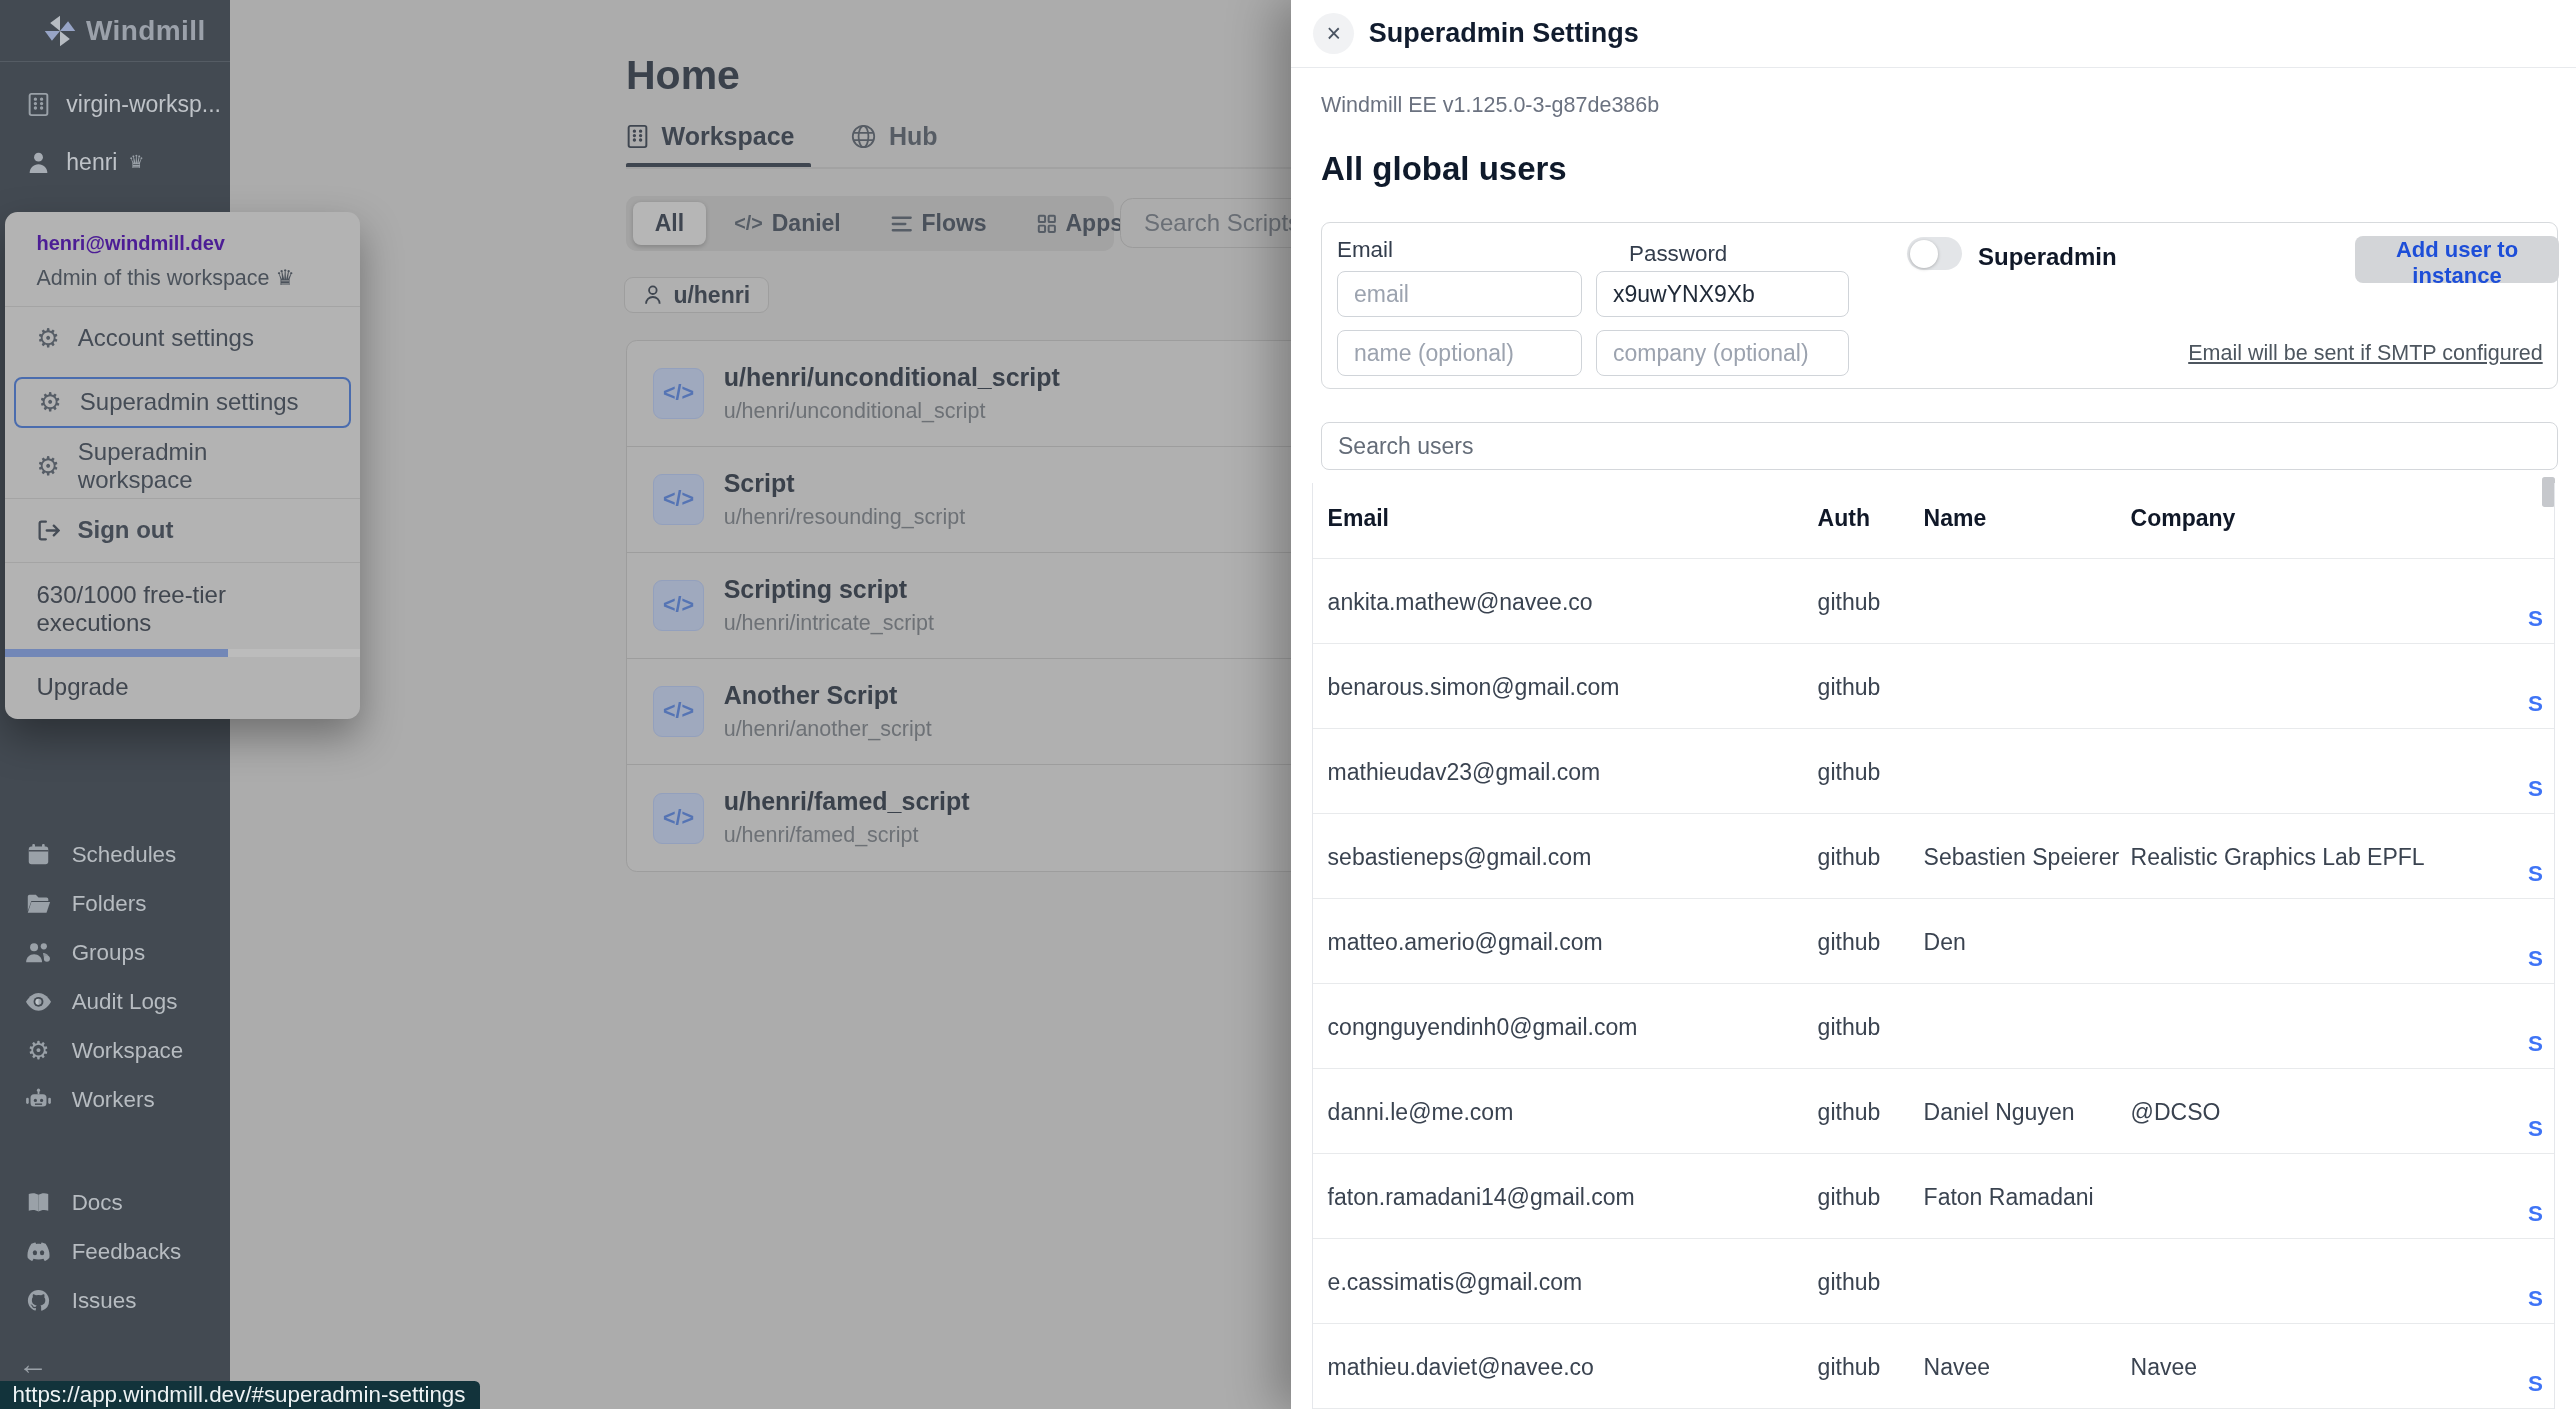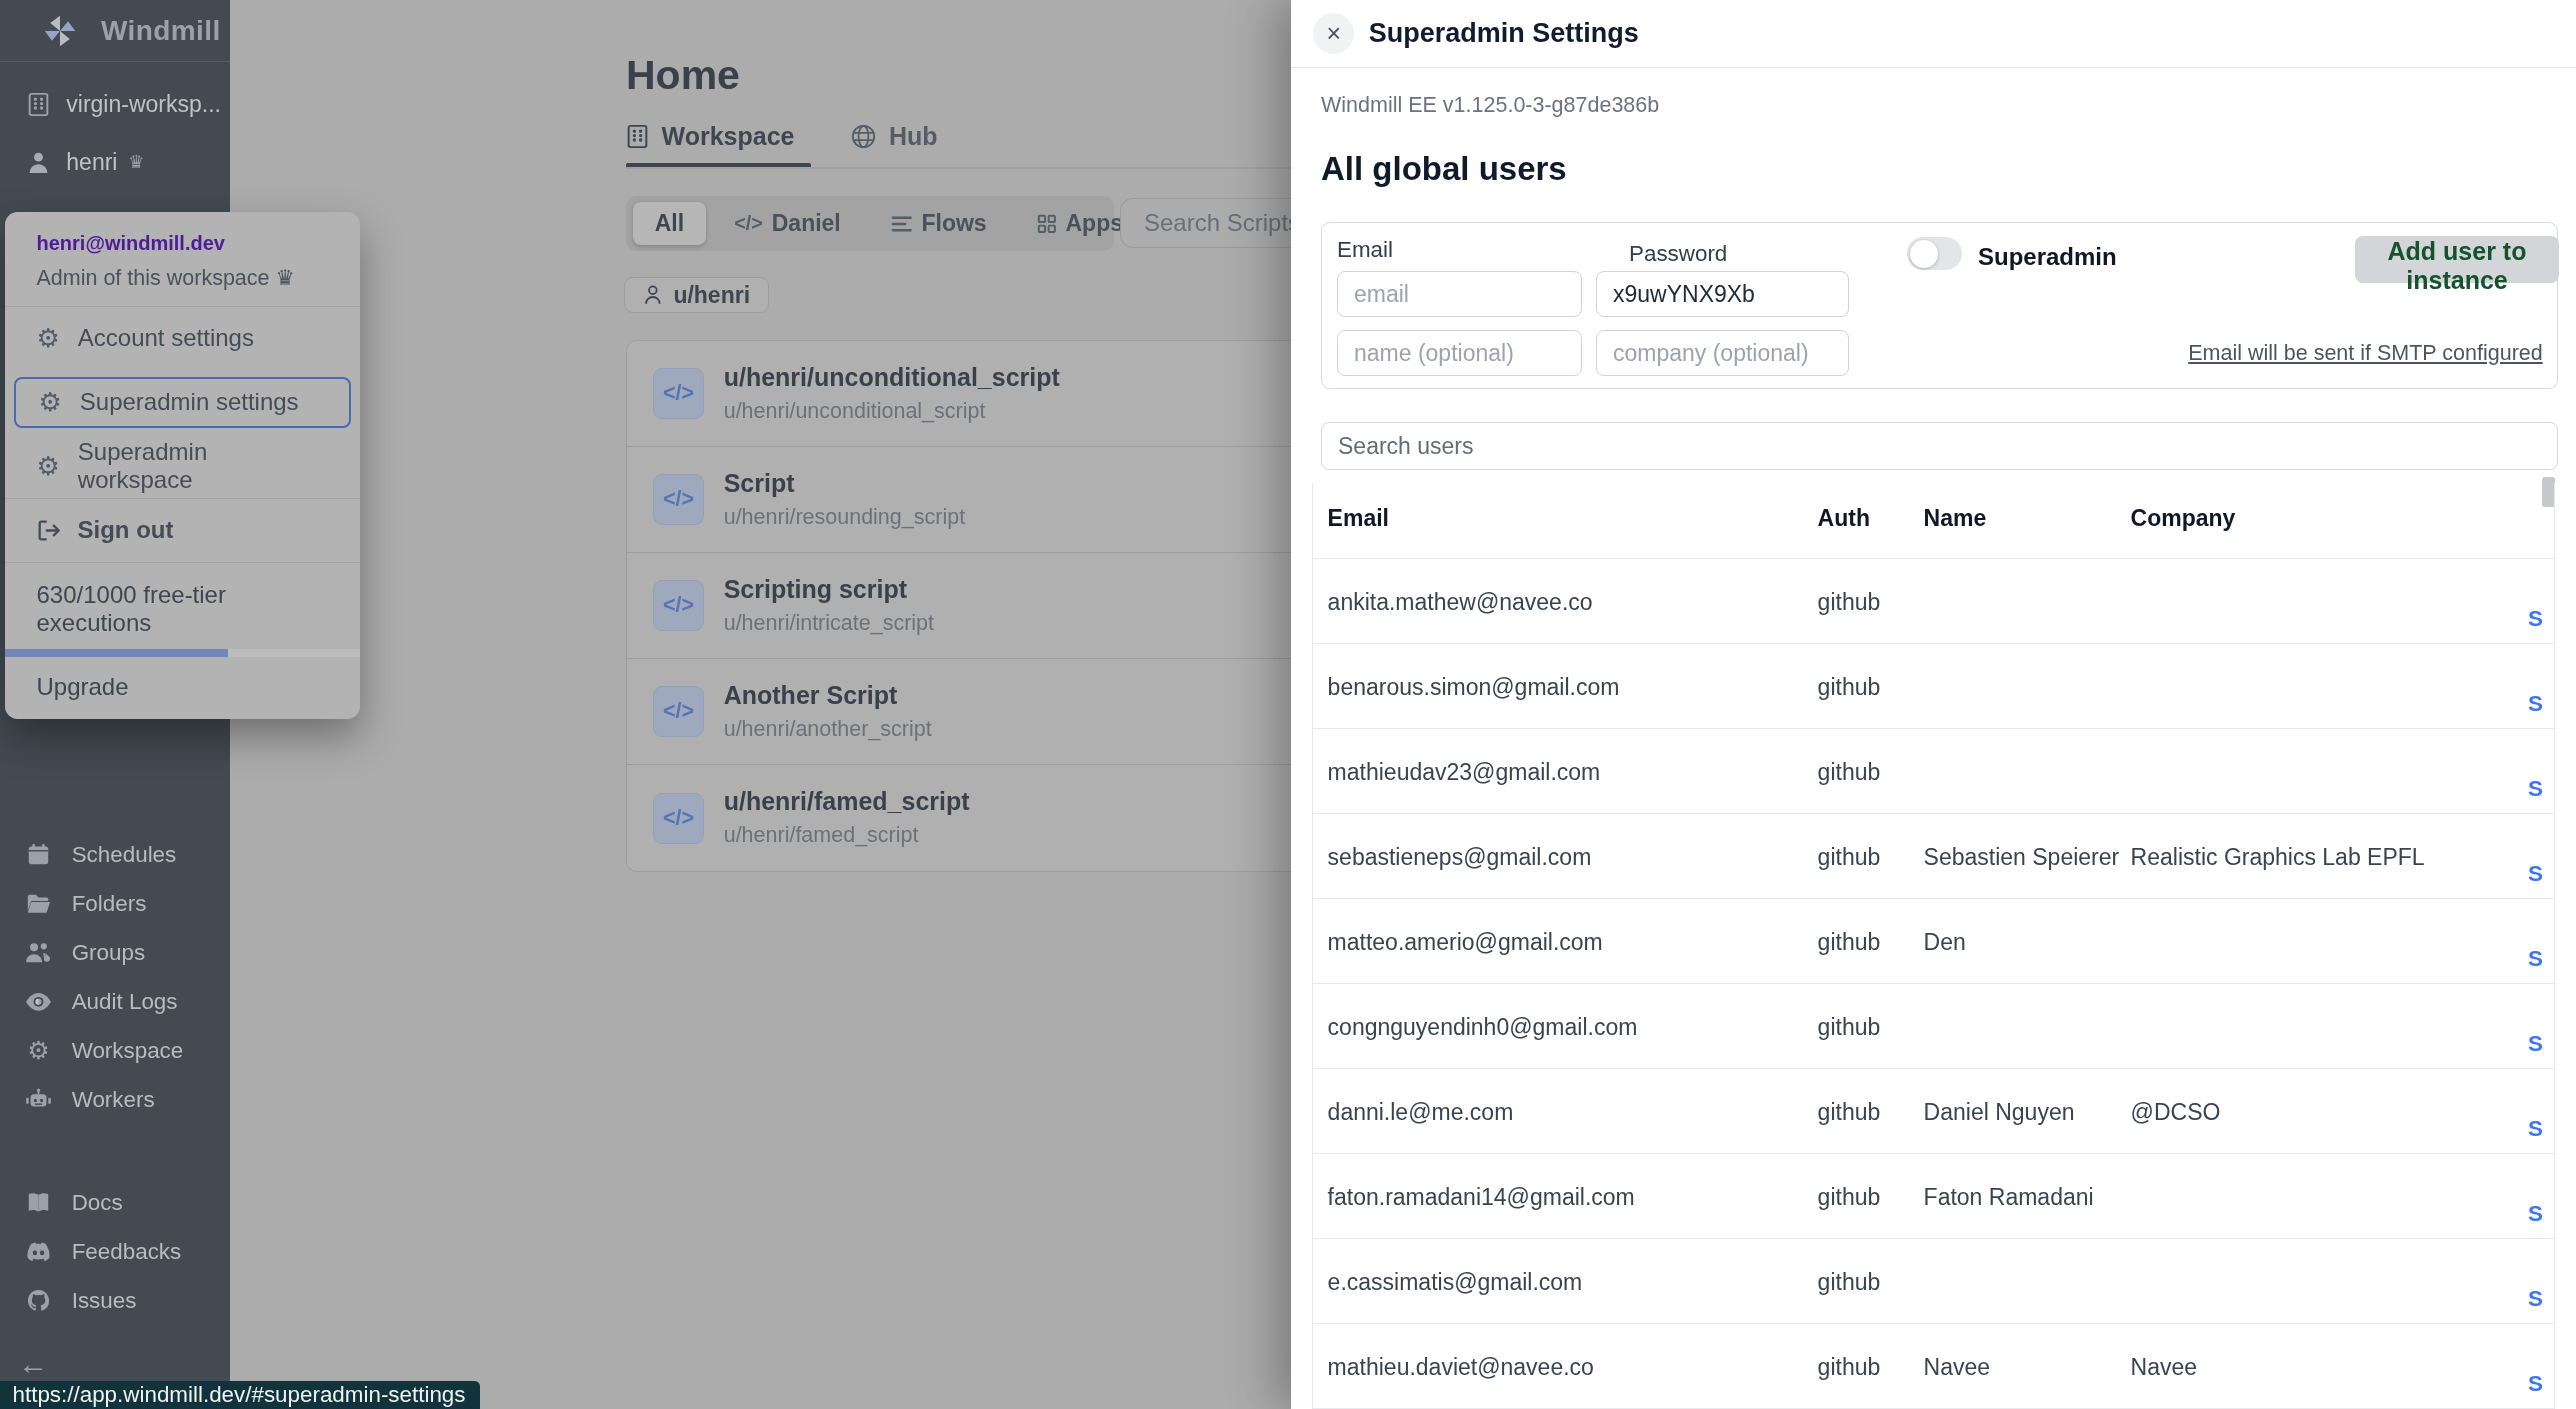--- a/index.html
+++ b/index.html
@@ -1,21 +1,21 @@
 <!DOCTYPE html>
 <html style="font-size:14.3px"><head>
 <meta charset="utf-8">
 <style>
   html,body{margin:0;padding:0;background:#8a8a8a;}
   *{box-sizing:border-box;font-family:"Liberation Sans",sans-serif;}
   .stage{position:relative;width:2576px;height:1410px;overflow:hidden;background:#acacac;}
 
   
   .sidebar{position:absolute;left:0;top:0;width:230px;height:1410px;background:#434a52;z-index:5;}
-  .logo-row{display:flex;align-items:center;gap:24px;padding:14.3px 0 12.5px 43px;border-bottom:0.9px solid #555c64;}
+  .logo-row{display:flex;align-items:center;gap:9px;padding:14.3px 0 12.5px 43px;border-bottom:0.9px solid #555c64;}
   .logo-text{font-size:28px;font-weight:bold;color:#9ba1aa;letter-spacing:0.4px;}
   .side-top{padding:25px 0 0 25px;}
   .side-row{display:flex;align-items:center;gap:14.3px;height:36px;margin-bottom:21.5px;color:#bfc3c8;font-size:23px;}
   .snav-block{position:absolute;left:25px;right:7.2px;}
   .snav{display:flex;align-items:center;gap:19.7px;height:49px;color:#b7bcc1;font-size:22.4px;cursor:pointer;}
   .sic{width:27px;display:flex;justify-content:center;color:#9aa1a8;flex:0 0 27px;}
   .collapse{position:absolute;left:18px;top:1347px;color:#9aa1a8;font-size:30px;}
 
   
   .main{position:absolute;left:230px;top:0;right:0;height:1410px;background:#acacac;}
@@ -62,21 +62,21 @@
   .d-title{font-size:27px;font-weight:600;color:#111c2e;}
   .d-version{position:absolute;left:30px;top:93px;font-size:21.5px;color:#6b7280;}
   .d-h2{position:absolute;left:30px;top:150px;font-size:33px;font-weight:bold;color:#0f1a2b;}
   .card{position:absolute;left:30px;top:222px;width:1237px;height:167px;border:1.8px solid #d7dadd;border-radius:9px;}
   .flabel{position:absolute;font-size:22.4px;color:#333d4c;}
   .finput{position:absolute;height:46px;border:1.8px solid #d0d4d9;border-radius:8px;font-size:23px;color:#1f2937;padding:0 16px;background:#fff;outline:none;}
   .finput::placeholder{color:#9ca3af;}
   .toggle{position:absolute;left:585px;top:14.3px;width:55px;height:33px;background:#e3e5e8;border-radius:17px;cursor:pointer;}
   .knob{position:absolute;left:2.7px;top:2.7px;width:28px;height:28px;border-radius:50%;background:#fff;box-shadow:0 0.9px 3.6px rgba(0,0,0,.25);}
   .tog-label{position:absolute;left:656px;top:19.7px;font-size:24px;font-weight:600;color:#101828;}
-  .addbtn{position:absolute;left:1033px;top:12.5px;width:204px;height:47px;background:#d3d5d8;border:none;border-radius:8px;font-size:25px;font-weight:600;color:#14532d;cursor:pointer;}
+  .addbtn{position:absolute;left:1033px;top:12.5px;width:204px;height:47px;background:#d3d5d8;border:none;border-radius:8px;font-size:22px;font-weight:600;color:#1d4ed8;cursor:pointer;}
   .smtp{position:absolute;right:14.3px;top:118px;font-size:21.5px;color:#4d565f;text-decoration:underline;}
   .usearch{position:absolute;left:30px;top:422px;width:1237px;height:48px;border:1.8px solid #d4d7db;border-radius:8px;font-size:23px;color:#6d28d9;padding:0 16px;outline:none;}
   .usearch::placeholder{color:#646c78;}
   .vthumb{position:absolute;right:21.5px;top:477px;width:12.5px;height:30px;background:#c6c8cc;border-radius:2.7px;}
   .utable{position:absolute;left:20.6px;top:483px;width:1243px;border-left:0.9px solid #e5e7eb;border-right:0.9px solid #e5e7eb;}
   .uthead{position:relative;height:75px;font-size:23px;font-weight:bold;color:#101828;}
   .uthead span{position:absolute;top:21.5px;}
   .urow{position:relative;height:85px;border-top:0.9px solid #e8eaec;font-size:23px;color:#3a4350;}
   .urow span{position:absolute;top:29.5px;}
   .c-email{left:15px;width:474px;}

